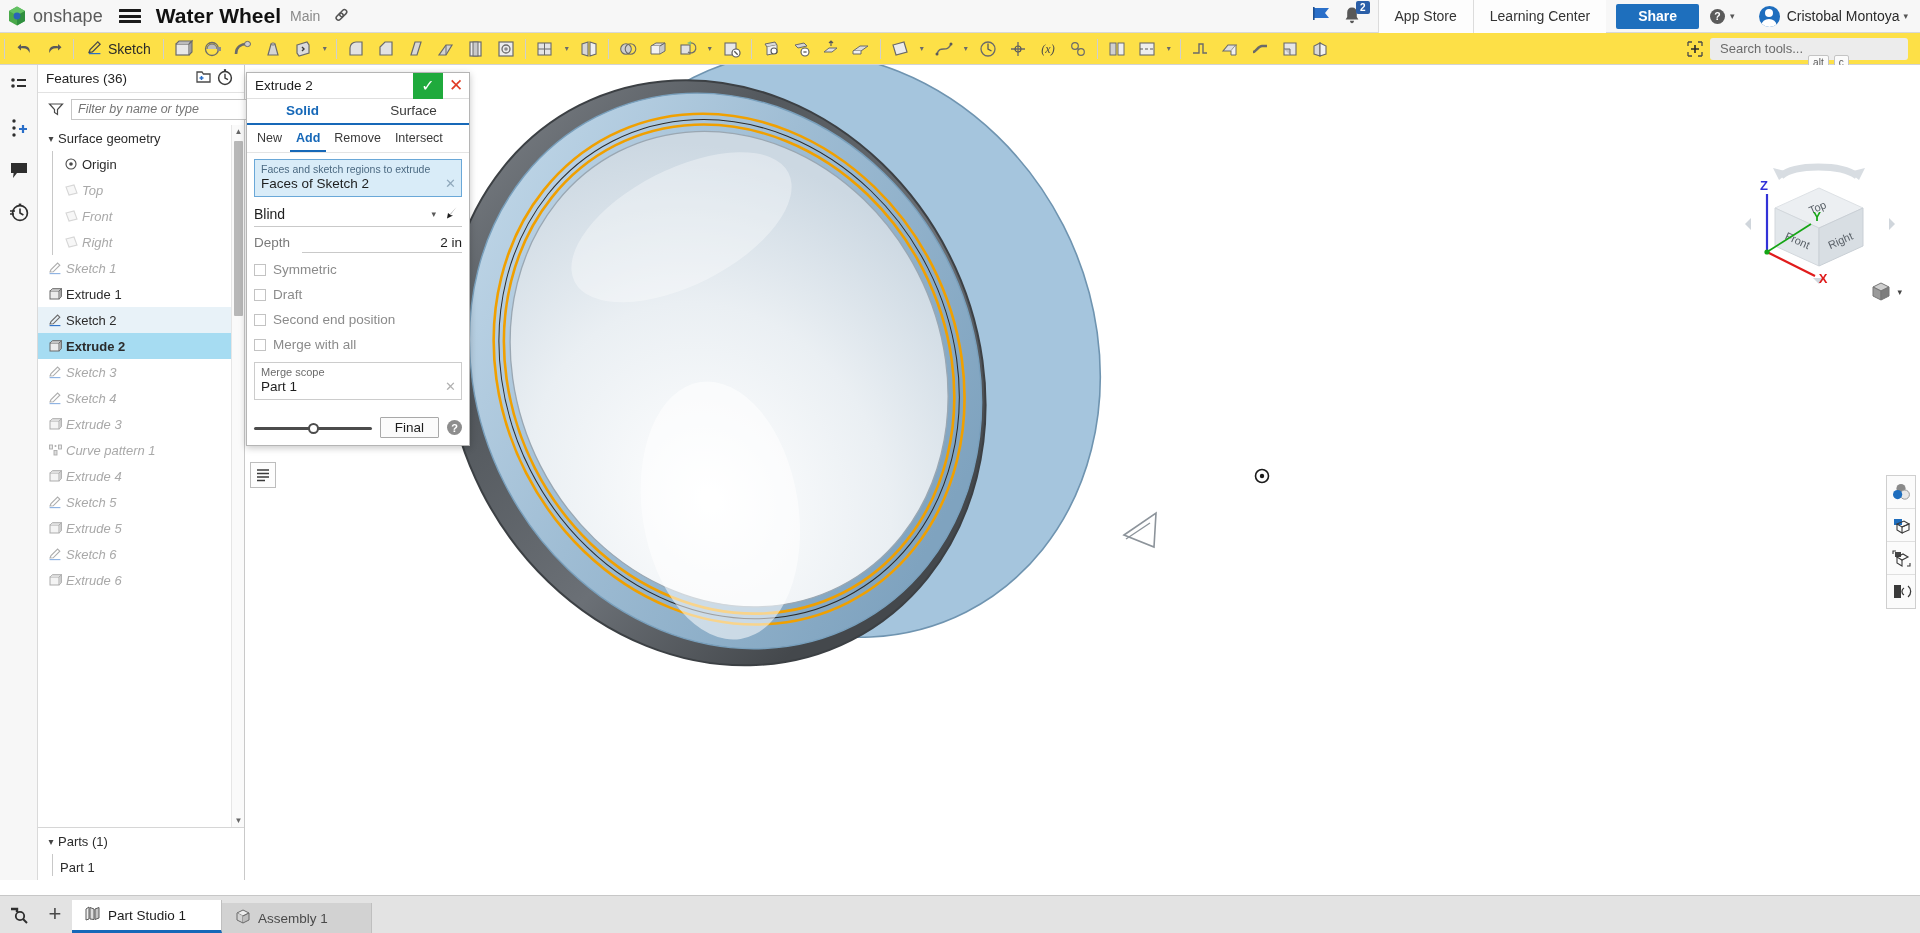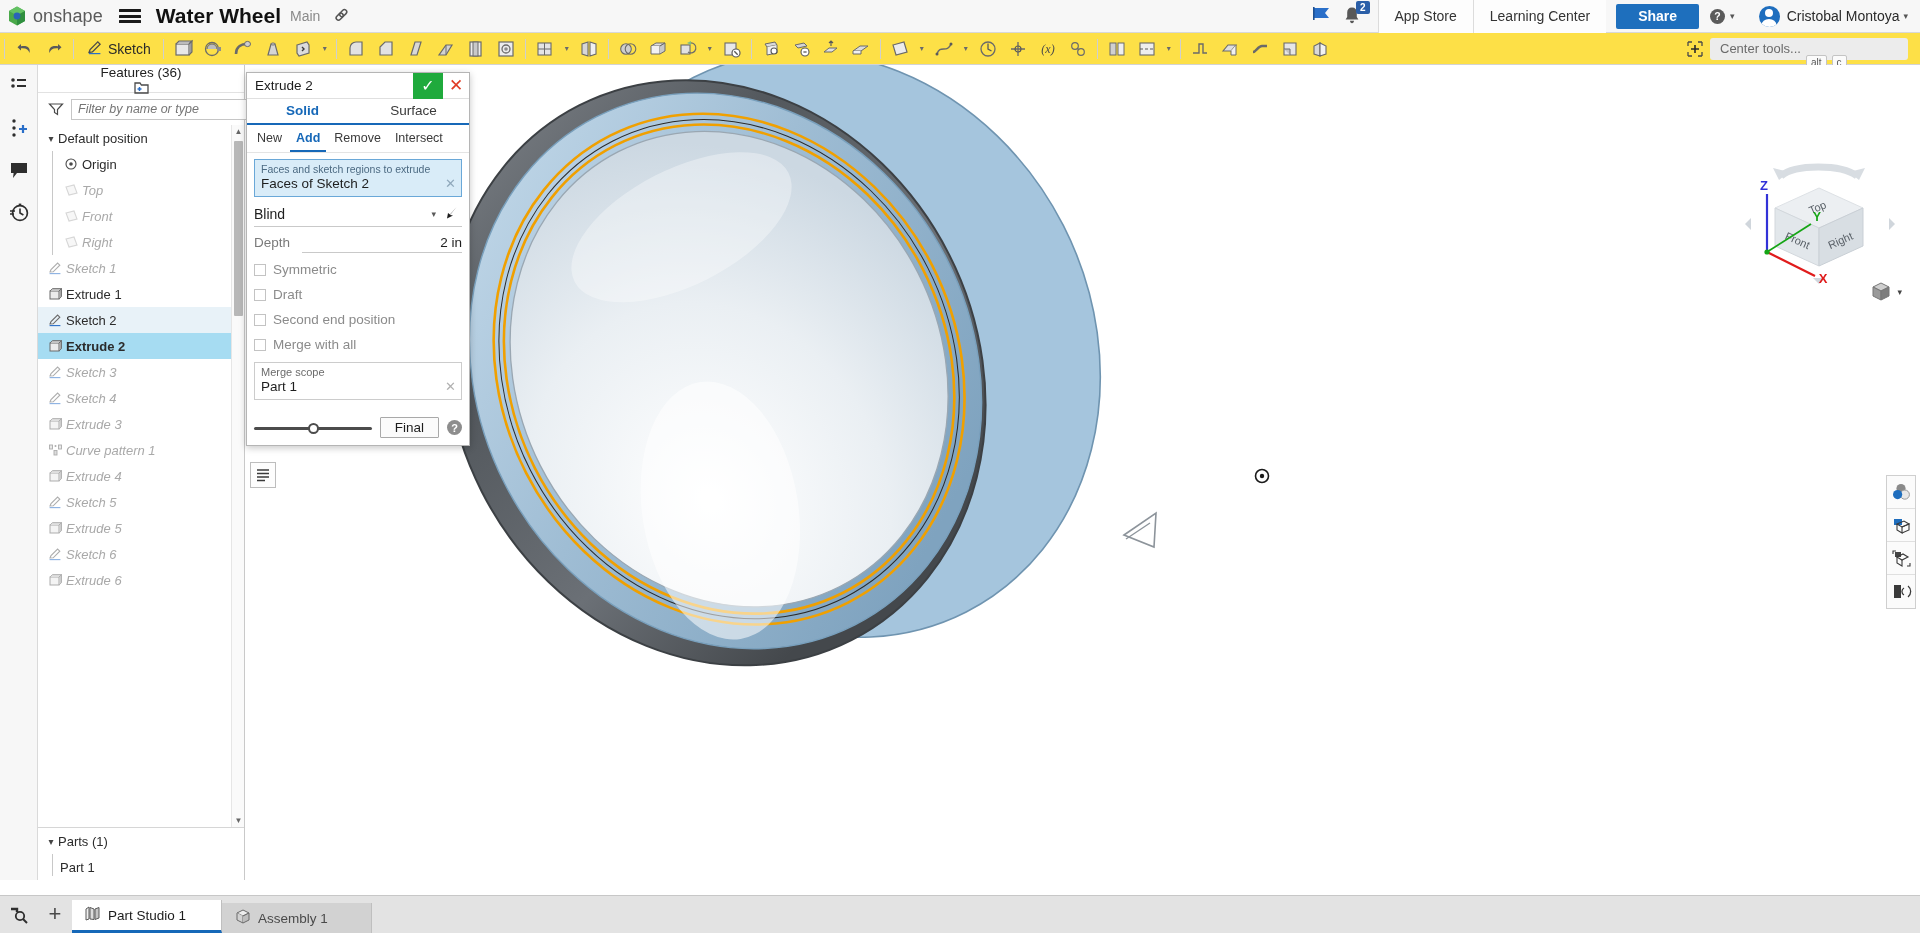--- a/index.html
+++ b/index.html
@@ -105,21 +105,21 @@
   .rail-ico { width: 26px; height: 26px; display:flex; align-items:center; justify-content:center; color:#3a3a3a; cursor:pointer;}
 
   
   .feat-panel {
     position: absolute; top: 65px; left: 38px; width: 207px; bottom: 53px;
     background: #fff; border-right: 1px solid #c9c9c9;
     display: flex; flex-direction: column;
   }
   .feat-head {
     height: 28px; display: flex; align-items: center; padding: 0 8px;
-    font-size: 13.5px; color: #222; border-bottom: 1px solid #e2e2e2; flex-direction: column;
+    font-size: 13.5px; color: #222; border-bottom: 1px solid #e2e2e2;
   }
   .feat-head .ttl { flex: 1 1 auto; }
   .feat-head .hi { width: 22px; text-align:center; color:#4a4a4a; cursor:pointer; }
   .filter-row {
     height: 32px; display:flex; align-items:center; gap: 7px; padding: 0 8px 0 10px;
   }
   .funnel { width: 16px; height: 14px; flex:0 0 auto; }
   .filter-input {
     flex: 1 1 auto; height: 21px; border: 1px solid #c6c6c6; background:#fff;
     font-size: 12.5px; font-style: italic; color: #a0a0a0;
@@ -602,21 +602,21 @@
   </div>
 
   <div class="tb-spacer"></div>
   <div class="tb-ico">
     <svg width="20" height="20" viewBox="0 0 20 20">
         <path d="M3 3 L7 3 M3 3 L3 7 M17 3 L13 3 M17 3 L17 7 M3 17 L7 17 M3 17 L3 13 M17 17 L13 17 M17 17 L17 13" stroke="#4a4a4a" stroke-width="1.3" fill="none"></path>
         <path d="M10 6 L10 14 M6 10 L14 10" stroke="#2a2a2a" stroke-width="1.6"></path>
       </svg>
   </div>
   <div class="search-box">
-    <span>Center tools...</span>
+    <span>Search tools...</span>
     <span class="kbd">alt</span>
     <span class="kbd">c</span>
   </div>
 </div>
 
 <div class="left-rail">
   <div class="rail-ico">
     <svg width="22" height="22" viewBox="0 0 22 22">
         <circle cx="5" cy="5" r="1.8" fill="#2e2e2e"></circle>
         <rect x="9" y="4" width="9" height="2" fill="#2e2e2e"></rect>
@@ -670,21 +670,21 @@
           <path d="M1.5 2 L14.5 2 L9.5 7.5 L9.5 12.5 L6.5 10.5 L6.5 7.5 Z" fill="none" stroke="#4a4a4a" stroke-width="1.2"></path>
         </svg>
     </span>
     <input class="filter-input" placeholder="Filter by name or type" style="">
   </div>
 
   <div class="tree-scroll">
     <div class="tree-inner" id="tree-inner">
         <div class="trow" style="position: relative;">
           <span class="chev">▾</span>
-          <span>Default position</span>
+          <span>Surface geometry</span>
         </div>
         <div class="trow indent1" style="position: relative;">
           <span style="position: absolute; left: 14px; top: 0px; bottom: 0px; width: 1px; background: rgb(200, 200, 200);"></span>
           <span class="ti">
             <svg width="14" height="14" viewBox="0 0 14 14">
               <circle cx="7" cy="7" r="5" fill="none" stroke="#4a4a4a" stroke-width="1.1"></circle>
               <circle cx="7" cy="7" r="1.8" fill="#4a4a4a"></circle>
             </svg>
           </span>
           <span>Origin</span>

